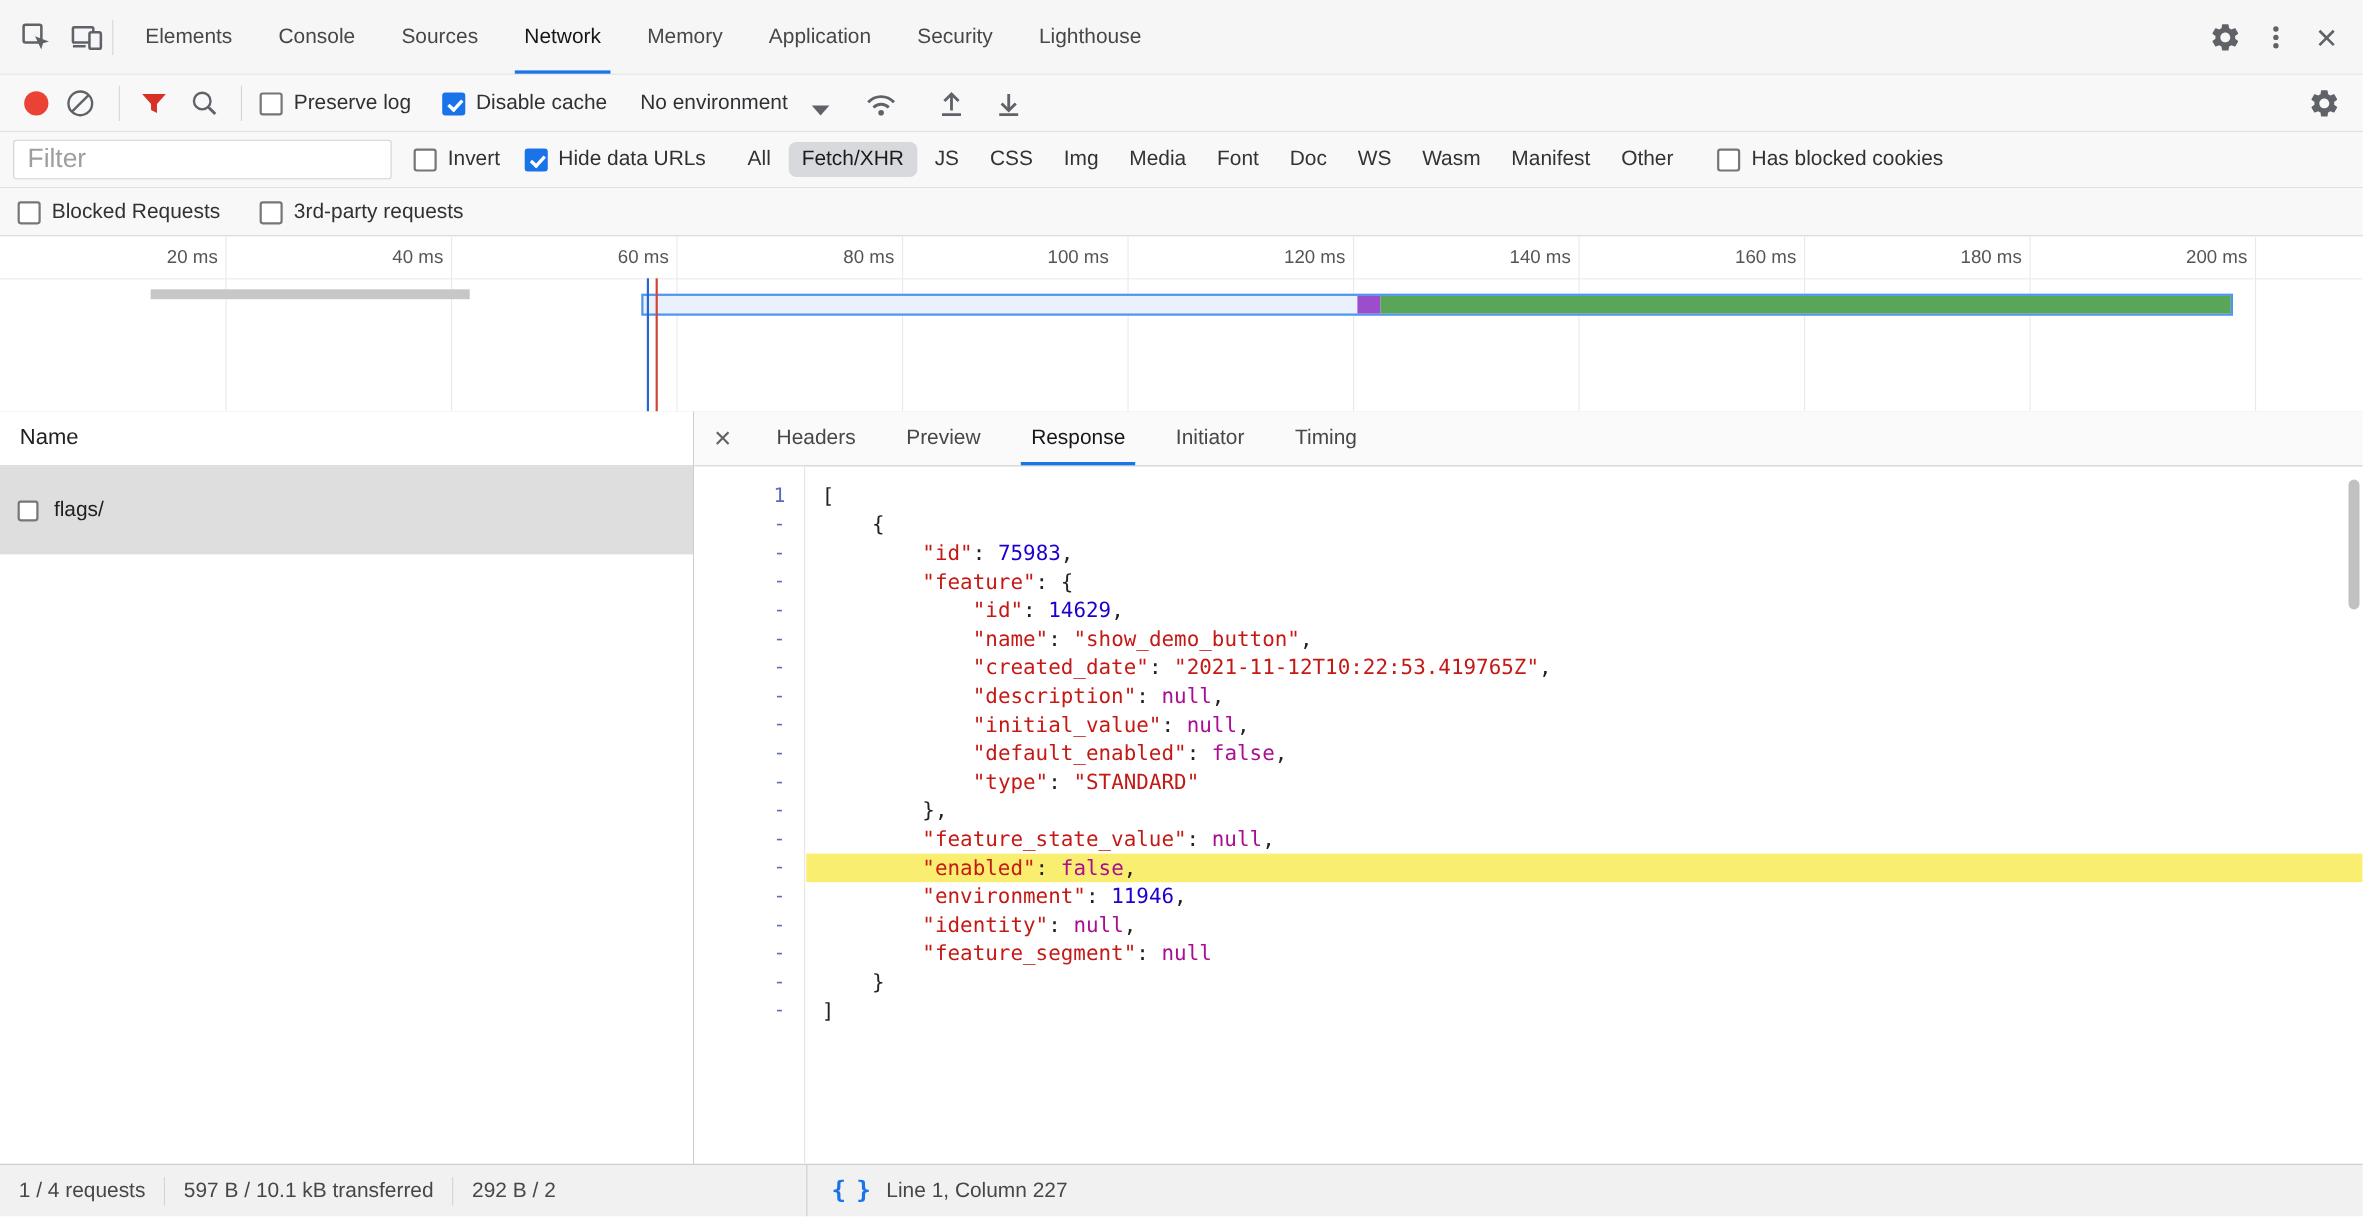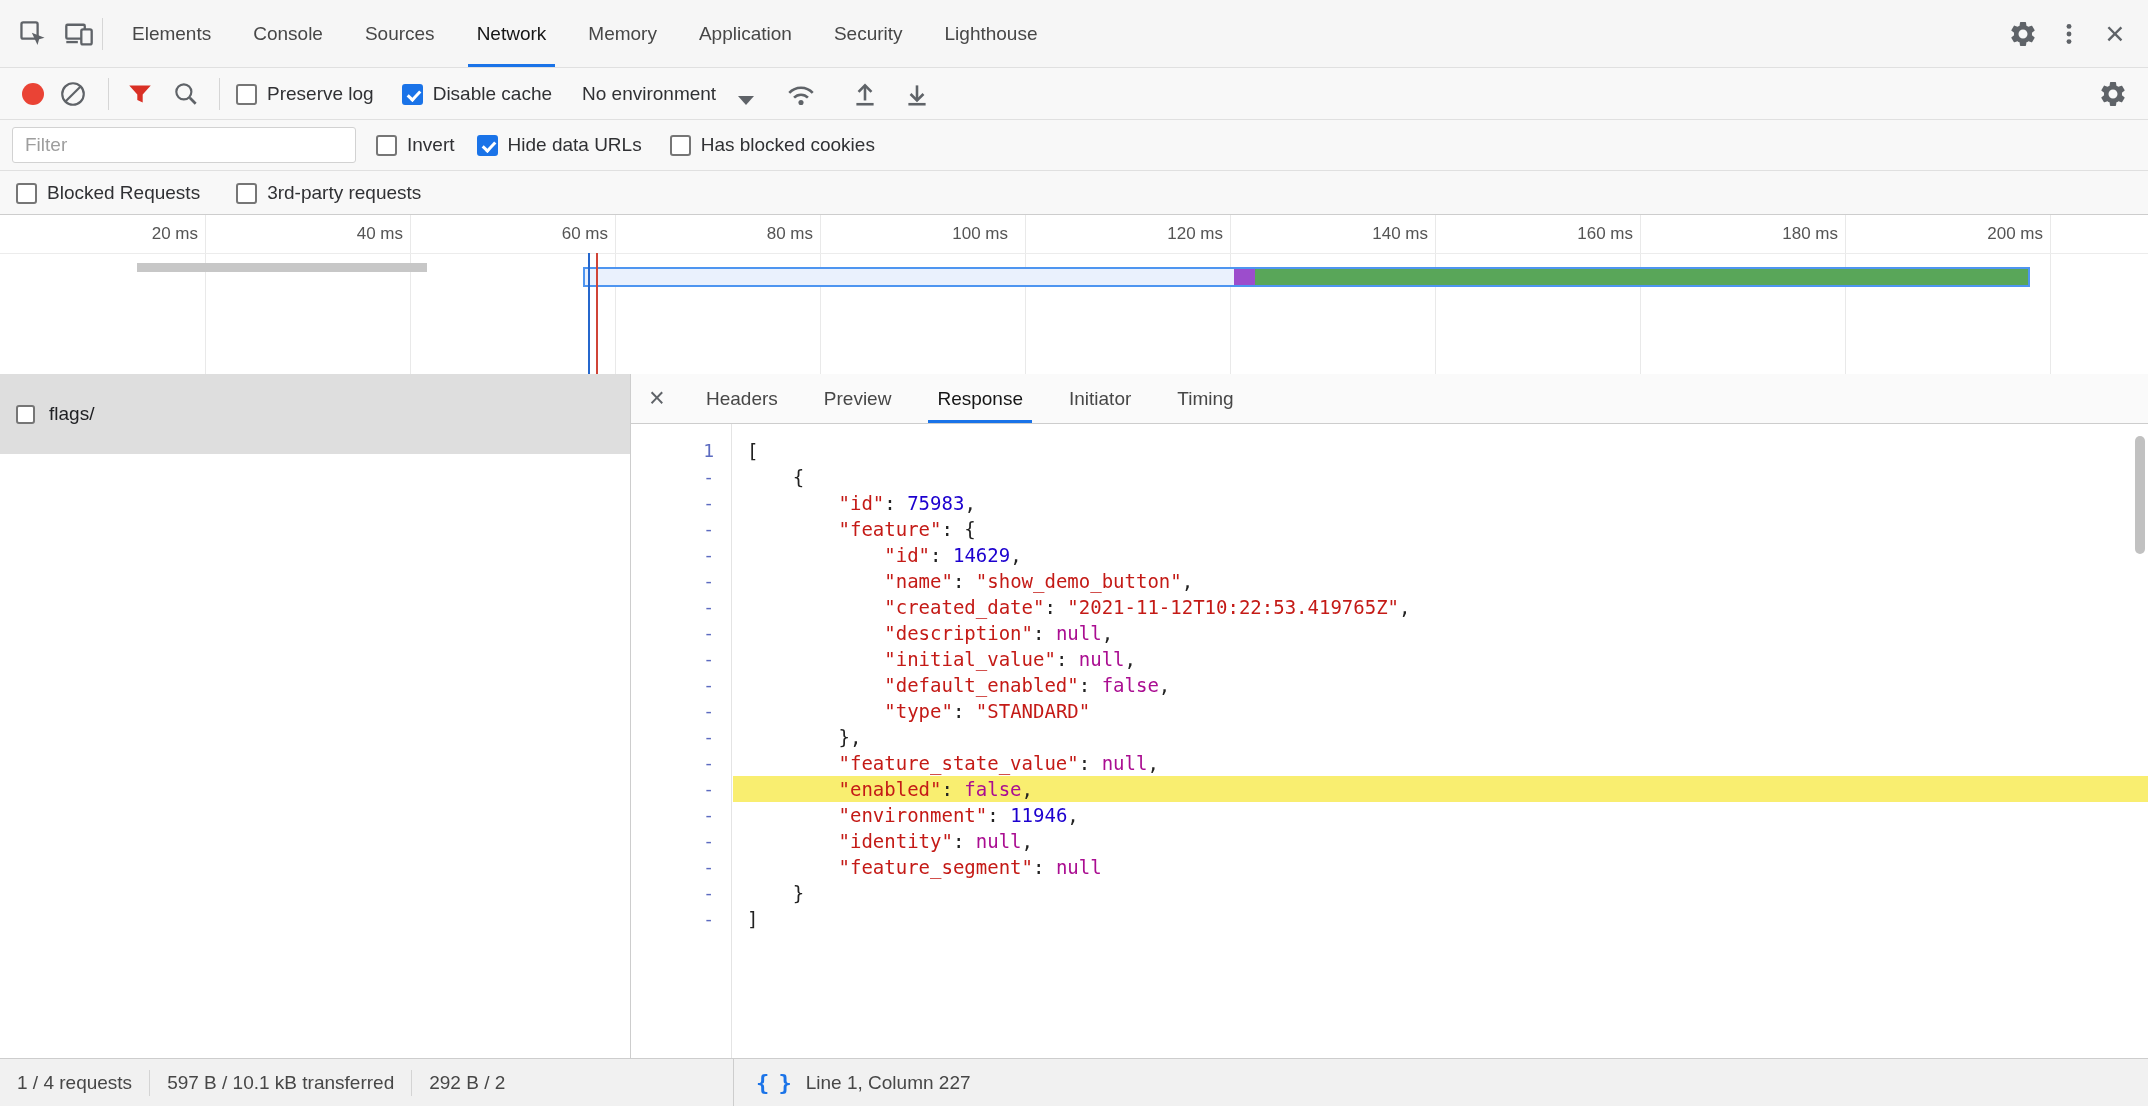--- a/index.html
+++ b/index.html
@@ -27,21 +27,21 @@
   .ctl{display:flex;align-items:flex-end;cursor:pointer;white-space:nowrap}
   .ctl-label{margin-left:10px;font-size:19px;color:#303134}
   .cb{width:21px;height:21px;box-sizing:border-box;border:2px solid #767676;border-radius:3px;background:#fff;position:relative;flex:none}
   .cb.checked{background:#1a73e8;border-color:#1a73e8}
   .cb.checked::after{content:"";position:absolute;left:6px;top:2px;width:5px;height:10px;border:solid #fff;border-width:0 3px 3px 0;transform:rotate(43deg)}
   .cb.sm{width:19px;height:19px}
   .caret{width:0;height:0;border-left:8px solid transparent;border-right:8px solid transparent;border-top:9px solid #5f6368;margin-left:22px}
 
   
   #filterrow{top:120px;height:51px;background:#f8f8f8;border-bottom:1px solid #e0e0e0;padding:0 12px}
-  .filter-input{width:318px;height:34px;border:1px solid #d2d2d2;border-radius:3px;background:#fff;font-size:19px;padding:0 12px;color:#202124;font-family:"Liberation Sans",sans-serif;outline:none}
+  .filter-input{width:318px;height:34px;border:1px solid #d2d2d2;border-radius:3px;background:#fff;font-size:24px;padding:0 12px;color:#202124;font-family:"Liberation Sans",sans-serif;outline:none}
   .filter-input::placeholder{color:#9e9e9e}
   .ftypes{display:flex;align-items:center;margin-left:26px;gap:4px}
   .ftype{padding:5px 12px;font-size:19px;color:#333;border-radius:7px;cursor:pointer;white-space:nowrap}
   .ftype.selected{background:#d7d9dd;color:#1b1b1b}
 
   
   #blockedrow{top:171px;height:44px;background:#f8f8f8;border-bottom:1px solid #cdcdcd;padding:0 16px}
 
   
   #overview{top:215px;height:159px;background:#fff;border-bottom:1px solid #cdcdcd;position:absolute;left:0;right:0;overflow:hidden}
@@ -199,20 +199,34 @@
 <div id="filterrow" class="bar">
   <input class="filter-input" type="text" placeholder="Filter" style="">
   <div class="ctl" style="margin-left:20px">
     <span class="cb"></span>
     <span class="ctl-label">Invert</span>
   </div>
   <div class="ctl" style="margin-left:22px">
     <span class="cb checked"></span>
     <span class="ctl-label">Hide data URLs</span>
   </div>
+  <div class="ftypes">
+      <div class="ftype">All</div>
+      <div class="ftype selected">Fetch/XHR</div>
+      <div class="ftype">JS</div>
+      <div class="ftype">CSS</div>
+      <div class="ftype">Img</div>
+      <div class="ftype">Media</div>
+      <div class="ftype">Font</div>
+      <div class="ftype">Doc</div>
+      <div class="ftype">WS</div>
+      <div class="ftype">Wasm</div>
+      <div class="ftype">Manifest</div>
+      <div class="ftype">Other</div>
+    </div>
   <div class="ctl" style="margin-left:28px">
     <span class="cb"></span>
     <span class="ctl-label">Has blocked cookies</span>
   </div>
 </div>
 
 <div id="blockedrow" class="bar">
   <div class="ctl">
     <span class="cb"></span>
     <span class="ctl-label">Blocked Requests</span>
@@ -249,20 +263,23 @@
     <div class="ov-label" style="left: 1435px;">140 ms</div>
     <div class="gridline" style="left: 1640px;"></div>
     <div class="ov-label" style="left: 1640px;">160 ms</div>
     <div class="gridline" style="left: 1845px;"></div>
     <div class="ov-label" style="left: 1845px;">180 ms</div>
     <div class="gridline" style="left: 2050px;"></div>
     <div class="ov-label" style="left: 2050px;">200 ms</div>
   </div>
 
 <div id="left-panel">
+  <div class="lp-header">
+    <span>Name</span>
+  </div>
   <div>
       <div class="req-row selected">
         <span class="cb sm"></span>
         <span>flags/</span>
       </div>
     </div>
 </div>
 
 <div id="right-panel">
   <div class="dt-tabs">

